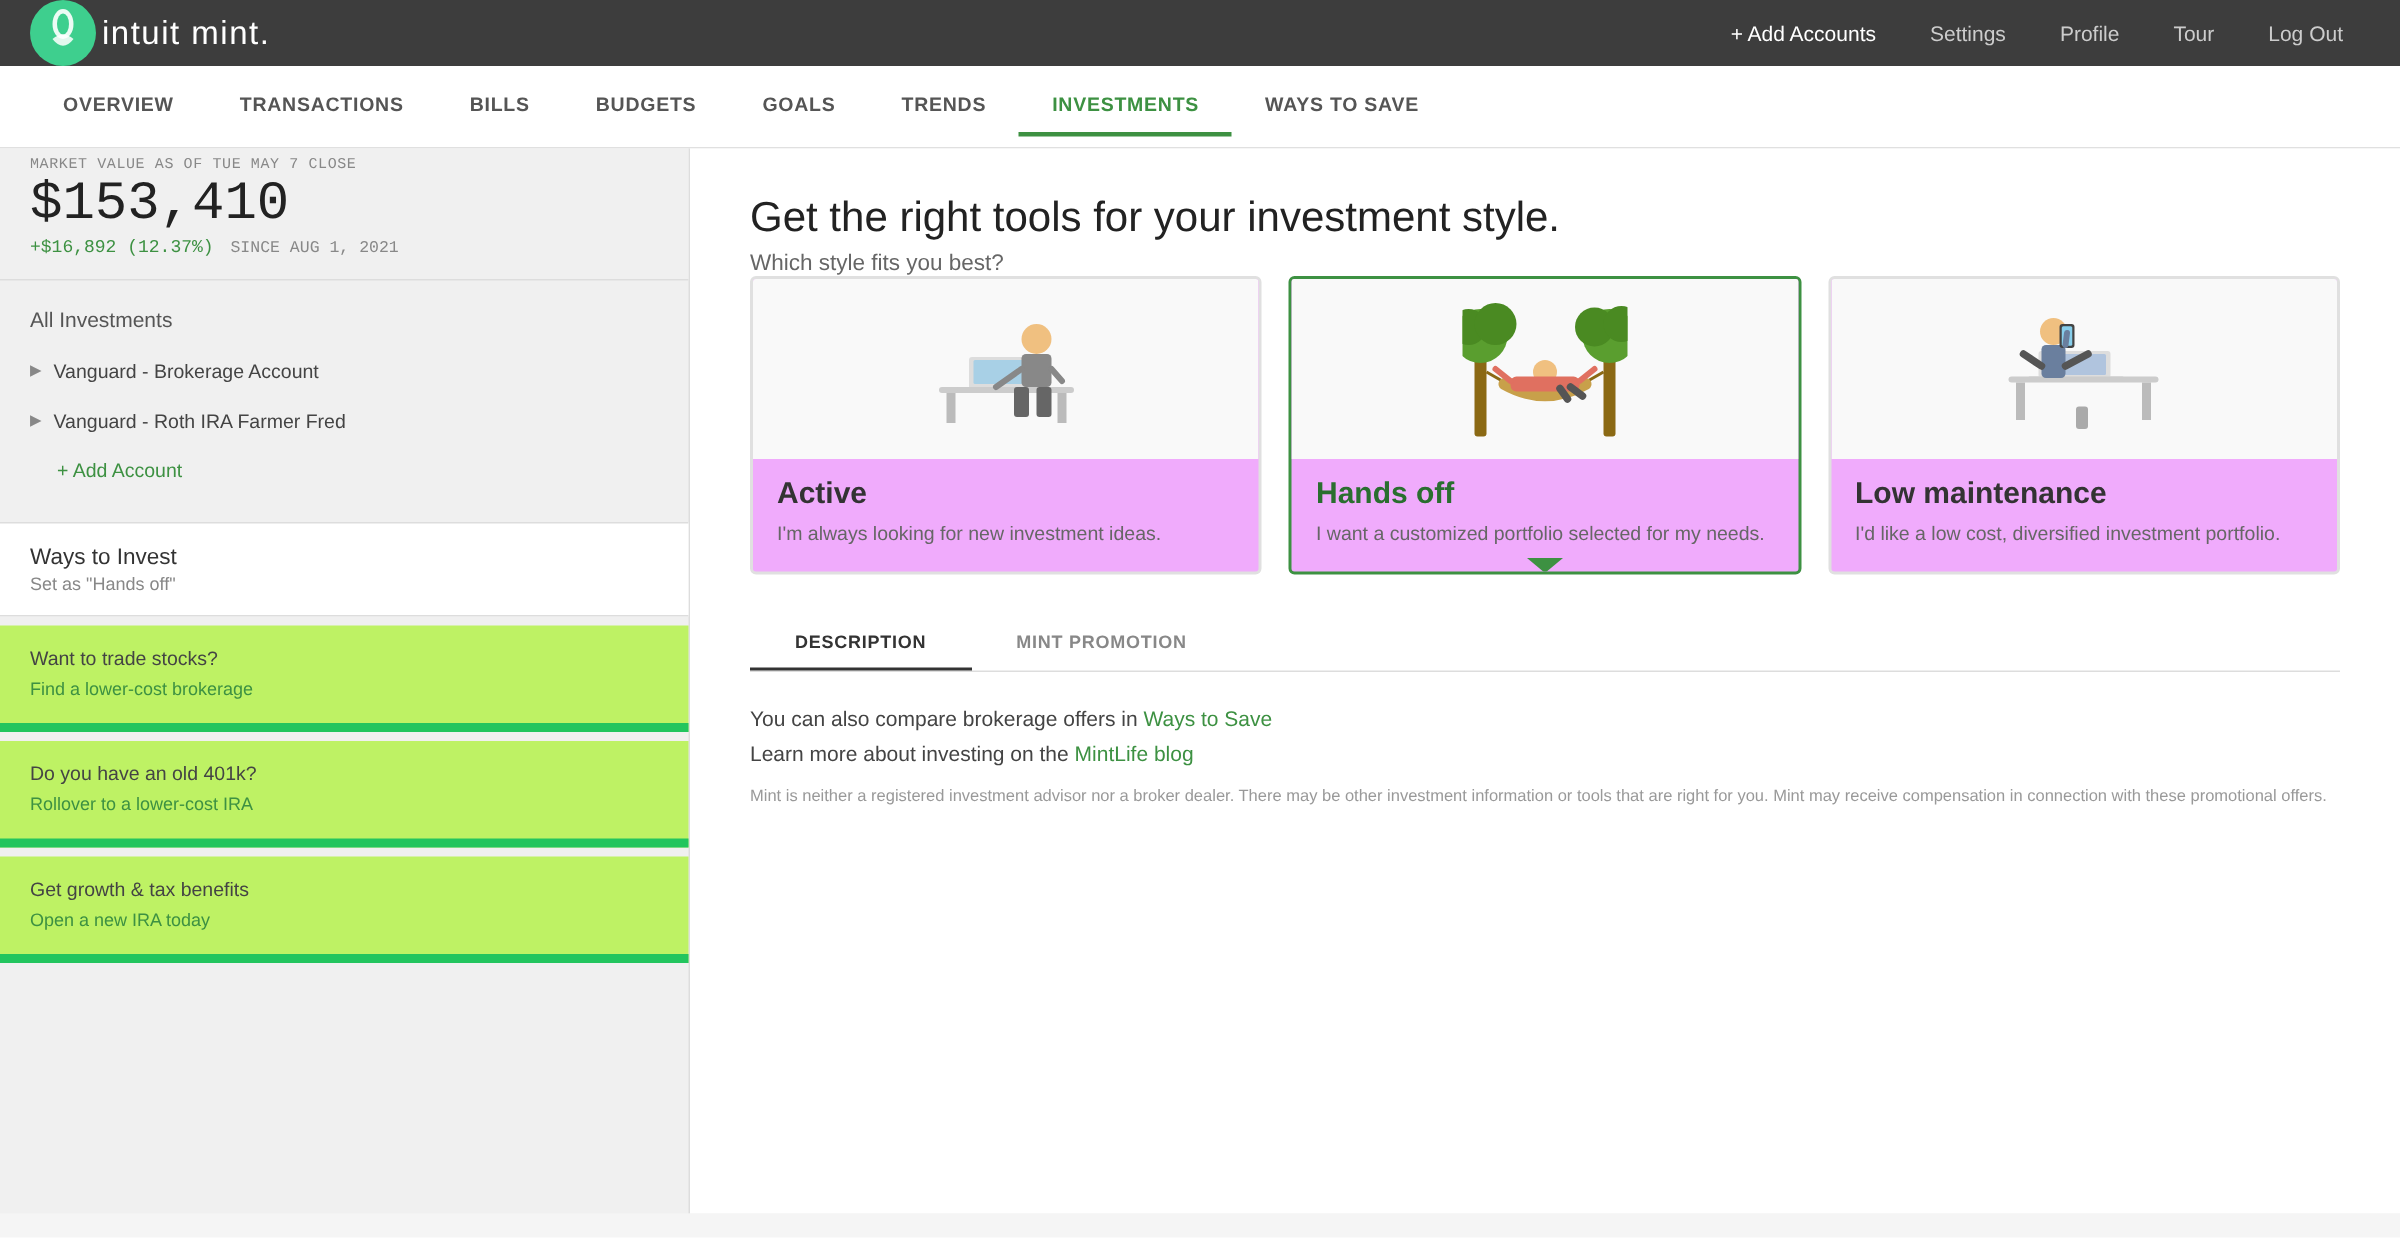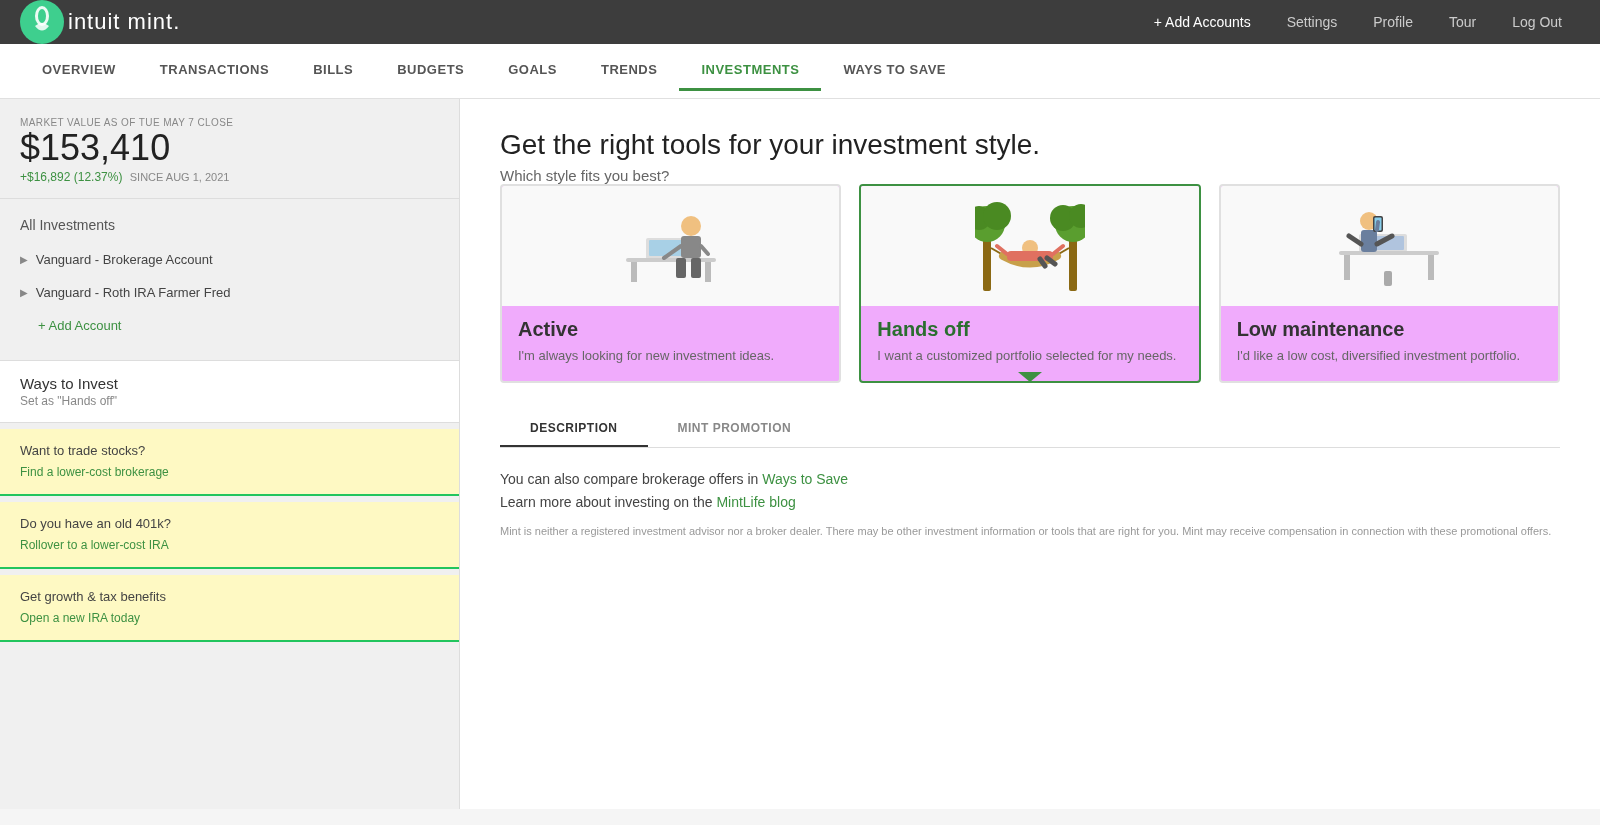--- a/index.html
+++ b/index.html
@@ -74,22 +74,23 @@
     .sidebar {
       width: 460px;
       min-width: 160px;
       max-width: 460px;
       background: #f0f0f0;
       border-right: 1px solid #ddd;
       padding-bottom: 20px;
     }
     .market-value-box {
       background: #f0f0f0;
-      padding: 18px 20px 14px 20px;
+      padding: 6px 20px 14px 20px;
       border-bottom: 1px solid #ddd;
+      font-family: Liberation Mono, monospace;
     }
     .market-label {
       font-size: 10px;
       color: #888;
       text-transform: uppercase;
       letter-spacing: 0.4px;
     }
     .market-amount {
       font-size: 36px;
       font-weight: 300;
@@ -146,22 +147,22 @@
       color: #333;
     }
     .ways-to-invest-sub {
       font-size: 12px;
       color: #888;
       margin-top: 2px;
     }
 
     .sidebar-promo-box {
       padding: 14px 20px;
-      border-bottom: 2px solid #22c55e;
-      background: #fef9c3;
+      border-bottom: 6px solid #22c55e;
+      background: #bef264;
       margin-top: 6px;
     }
     .sidebar-promo-title {
       font-size: 13px;
       color: #444;
       margin-bottom: 4px;
     }
     .sidebar-promo-link {
       font-size: 12px;
       color: #3d9142;

